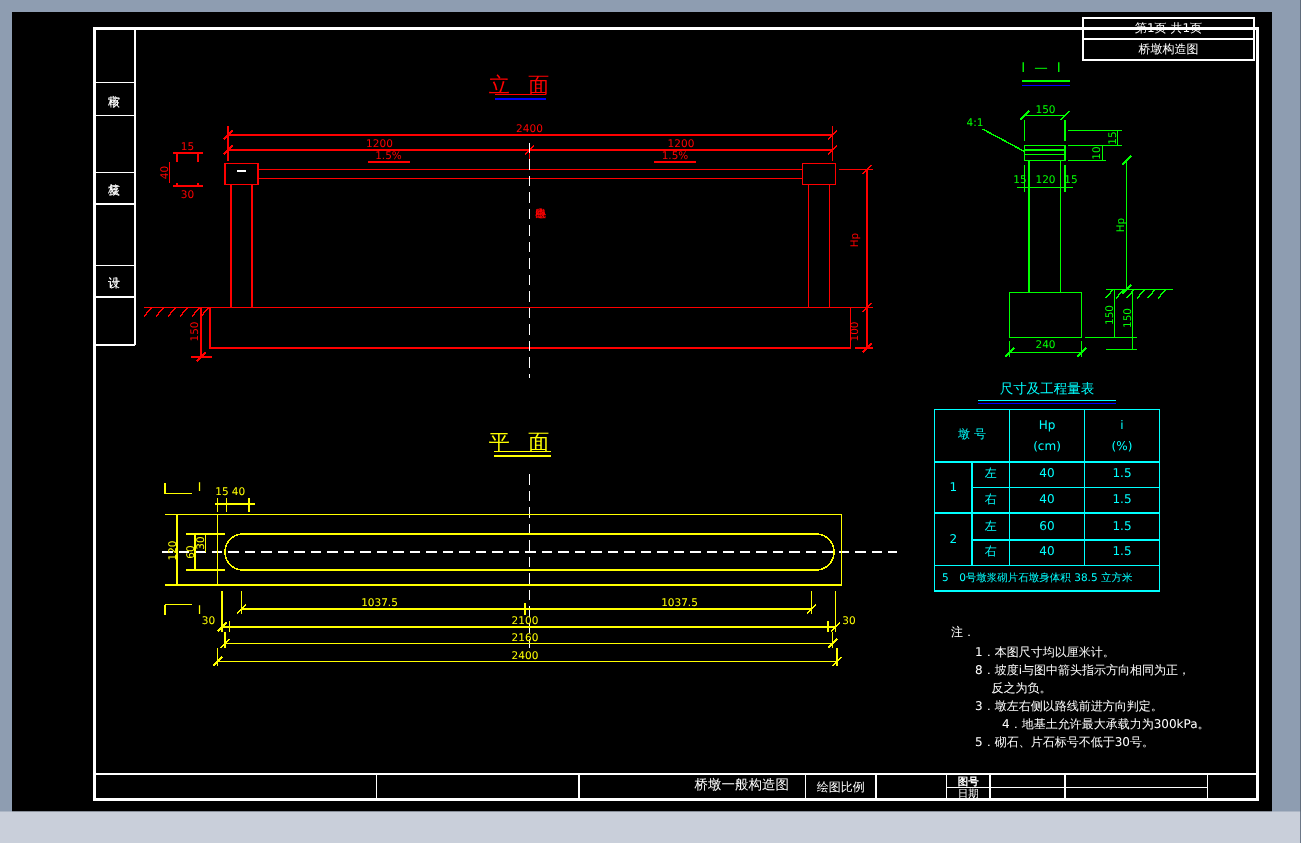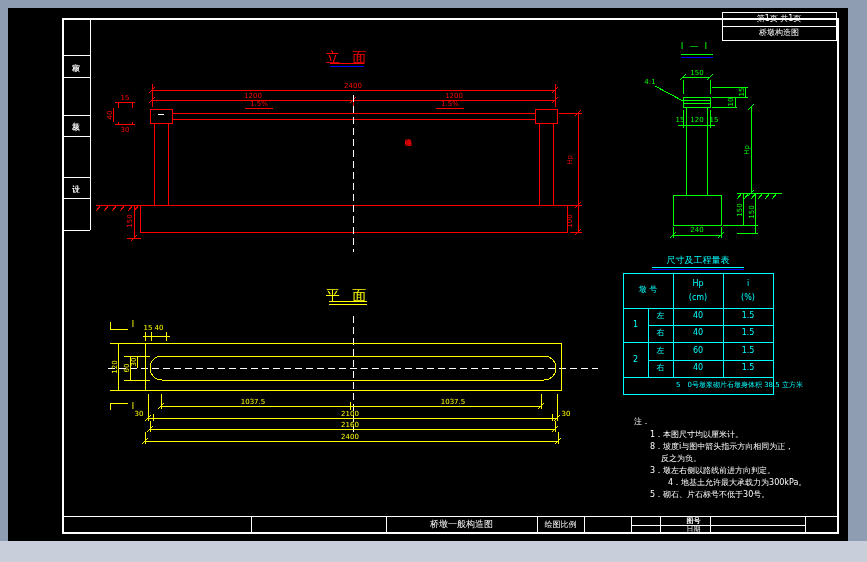--- a/index.html
+++ b/index.html
@@ -5,21 +5,21 @@
   html,body{margin:0;padding:0;background:#6b7a8d;}
   .page{position:relative;width:867px;height:562px;background:#8e9db1;overflow:hidden;
         font-family:"DejaVu Sans",sans-serif;}
   .canvas{position:absolute;left:8px;top:8px;width:840px;height:533px;background:#000;}
   .strip-bottom{position:absolute;left:0;top:541px;width:867px;height:21px;background:#c9cfda;}
   svg{position:absolute;left:0;top:0;}
   .t{position:absolute;line-height:1;white-space:nowrap;}
   .w{color:#ffffff;} .c{color:#00ffff;} .r{color:#ff0000;} .y{color:#ffff00;} .g{color:#00ff00;}
   .ctr{text-align:center;}
   .vtext{writing-mode:vertical-rl;text-orientation:upright;}
-  .f7{font-size:7px;margin-left:48px;} .f8{font-size:8px;} .f9{font-size:9px;} .f10{font-size:14px;letter-spacing:4px;}
+  .f7{font-size:7px;} .f8{font-size:8px;} .f9{font-size:9px;} .f10{font-size:14px;letter-spacing:4px;}
 </style>
 </head>
 <body>
 
 <div class="page">
   <div class="canvas"></div>
   <div class="strip-bottom"></div>
 
   <svg width="867" height="562" shape-rendering="crispEdges">
 
@@ -198,17 +198,17 @@
   <div class="t c f7" style="left:628px;top:382px;width:143px;">5　0号墩浆砌片石墩身体积 38.5 立方米</div>
 
   <div class="t w f8" style="left:634px;top:418px;">注．</div>
   <div class="t w f8" style="left:650px;top:431px;">1．本图尺寸均以厘米计。</div>
   <div class="t w f8" style="left:650px;top:443px;">8．坡度i与图中箭头指示方向相同为正，</div>
   <div class="t w f8" style="left:661px;top:455px;">反之为负。</div>
   <div class="t w f8" style="left:650px;top:467px;">3．墩左右侧以路线前进方向判定。</div>
   <div class="t w f8" style="left:668px;top:479px;">4．地基土允许最大承载力为300kPa。</div>
   <div class="t w f8" style="left:650px;top:491px;">5．砌石、片石标号不低于30号。</div>
 
-  <div class="t w f9 ctr" style="left:386px;top:520px;width:151px;">桥墩一般构造图</div>
+  <div class="t w f9 ctr" style="left:386px;top:520px;width:151px;padding-left:33px;">桥墩一般构造图</div>
   <div class="t w f8 ctr" style="left:537px;top:521px;width:47px;">绘图比例</div>
   <div class="t w f7 ctr" style="left:631px;top:518px;width:29px;font-weight:bold;">图号</div>
   <div class="t w f7 ctr" style="left:631px;top:526px;width:29px;">日期</div>
 </div>
 
 </body></html>

